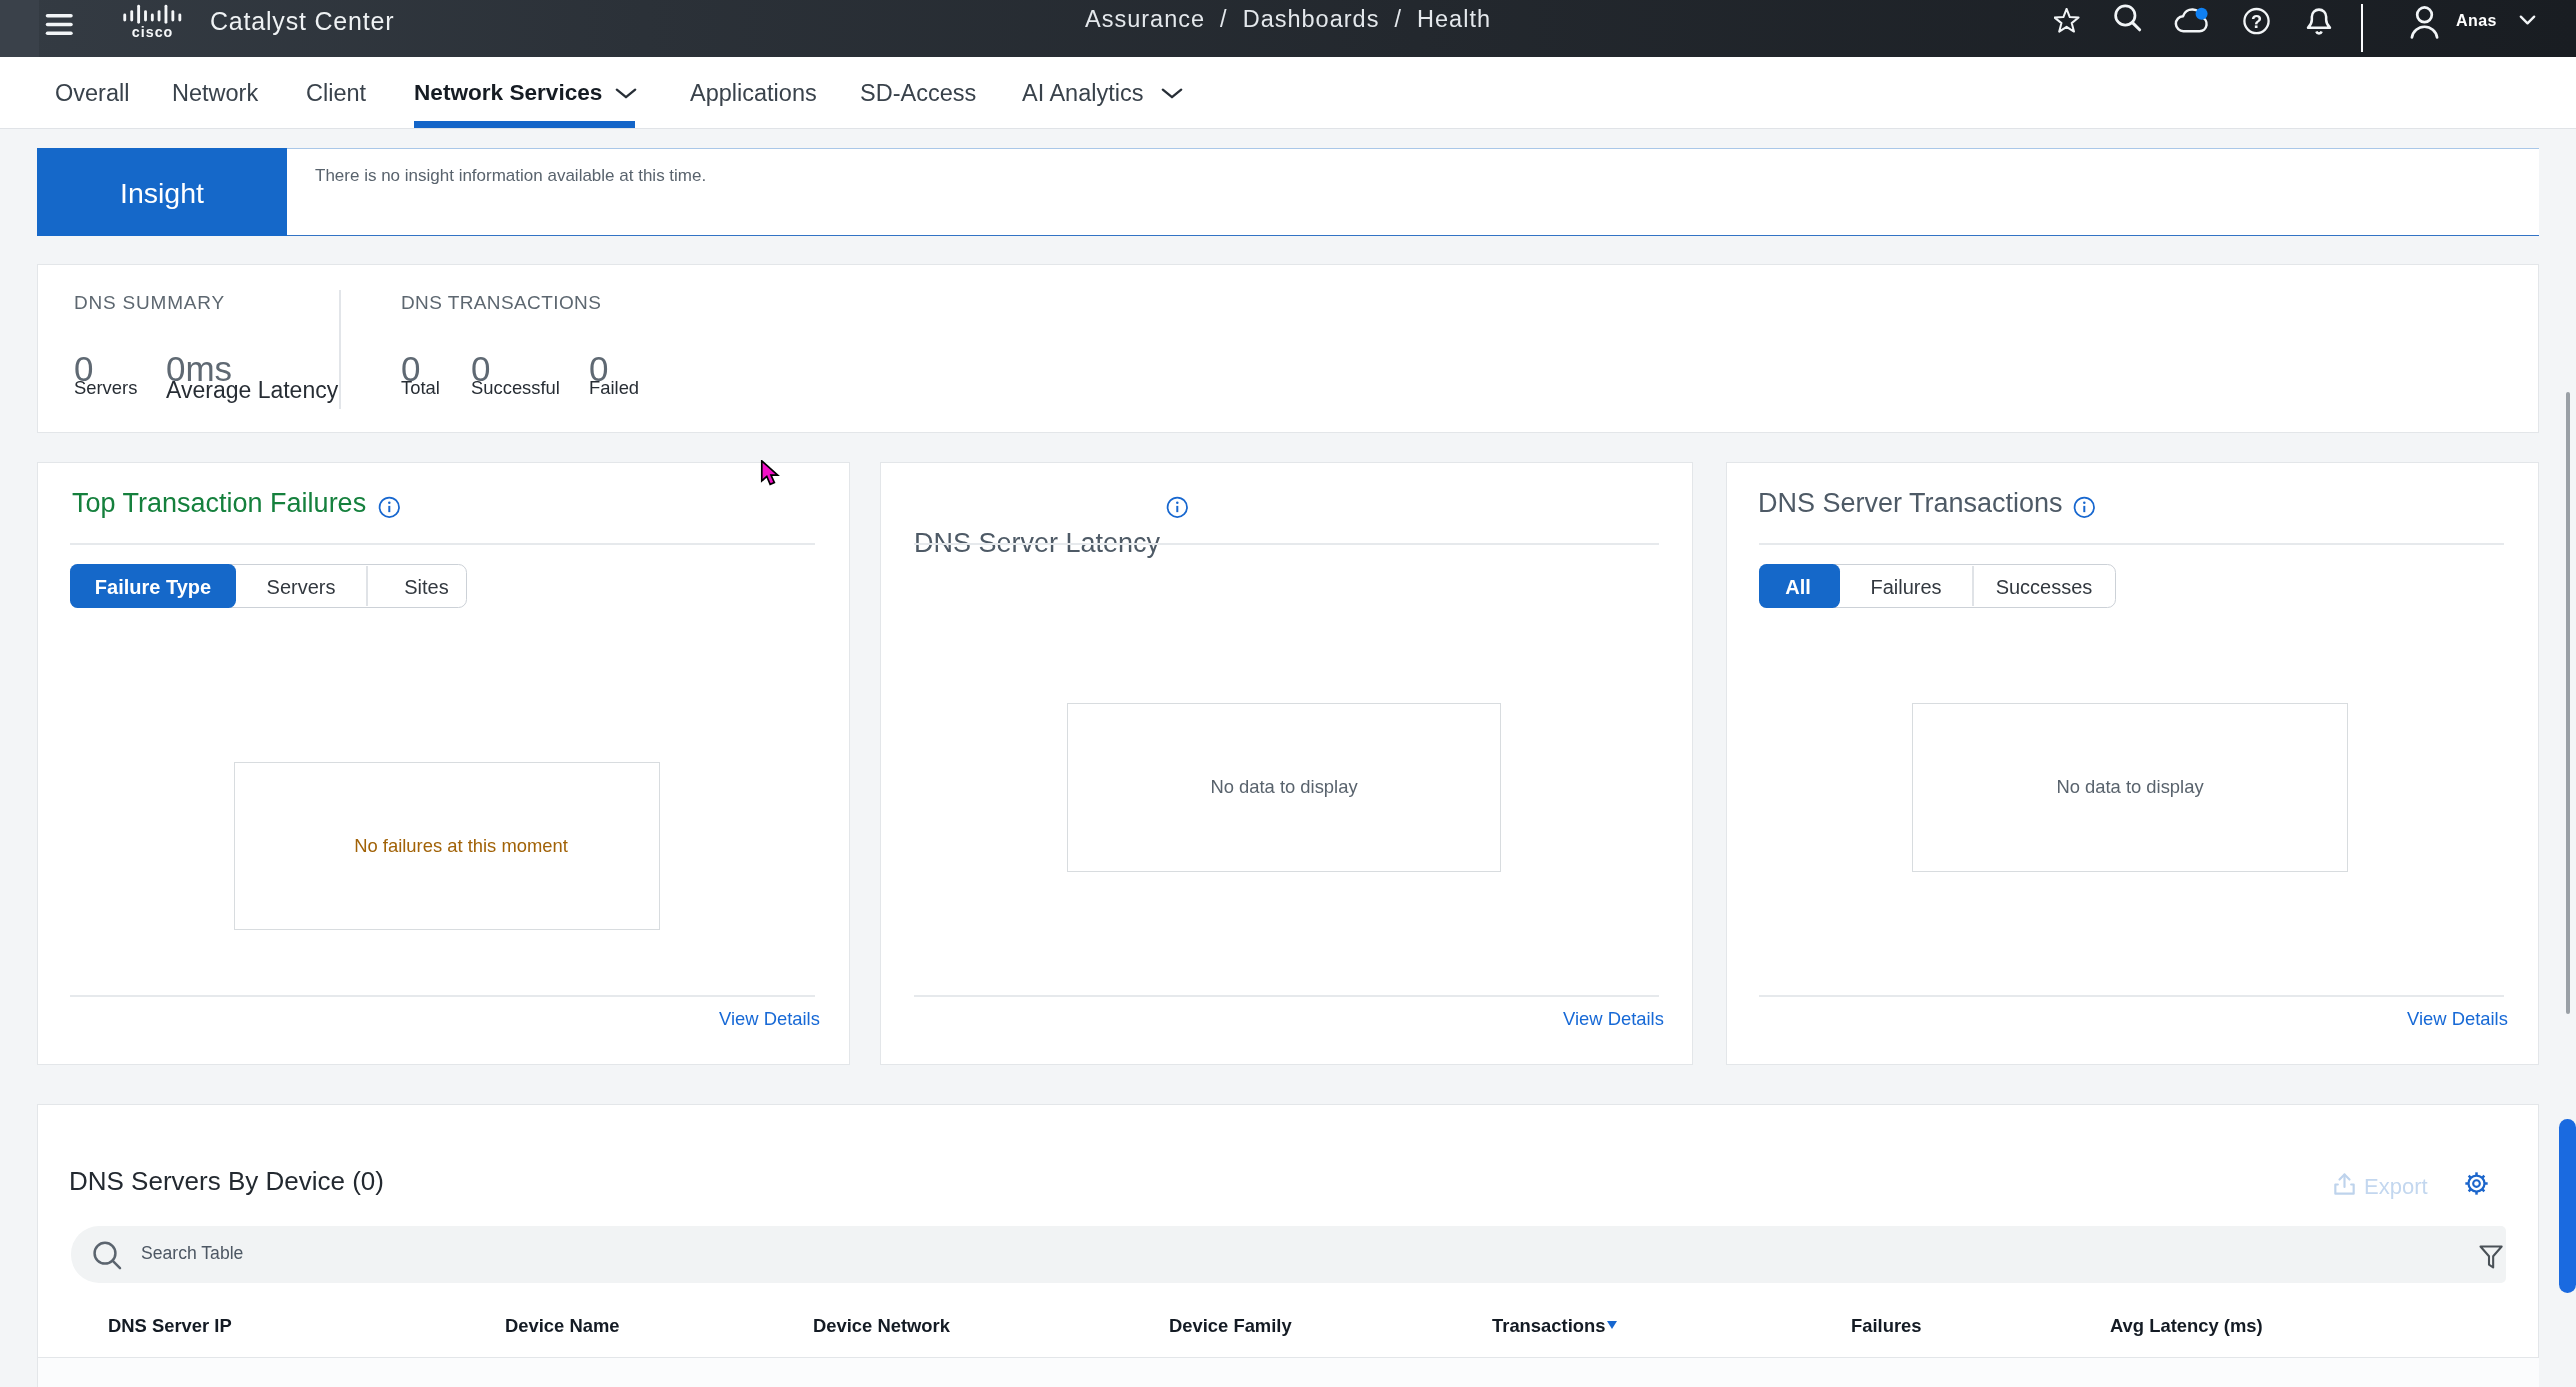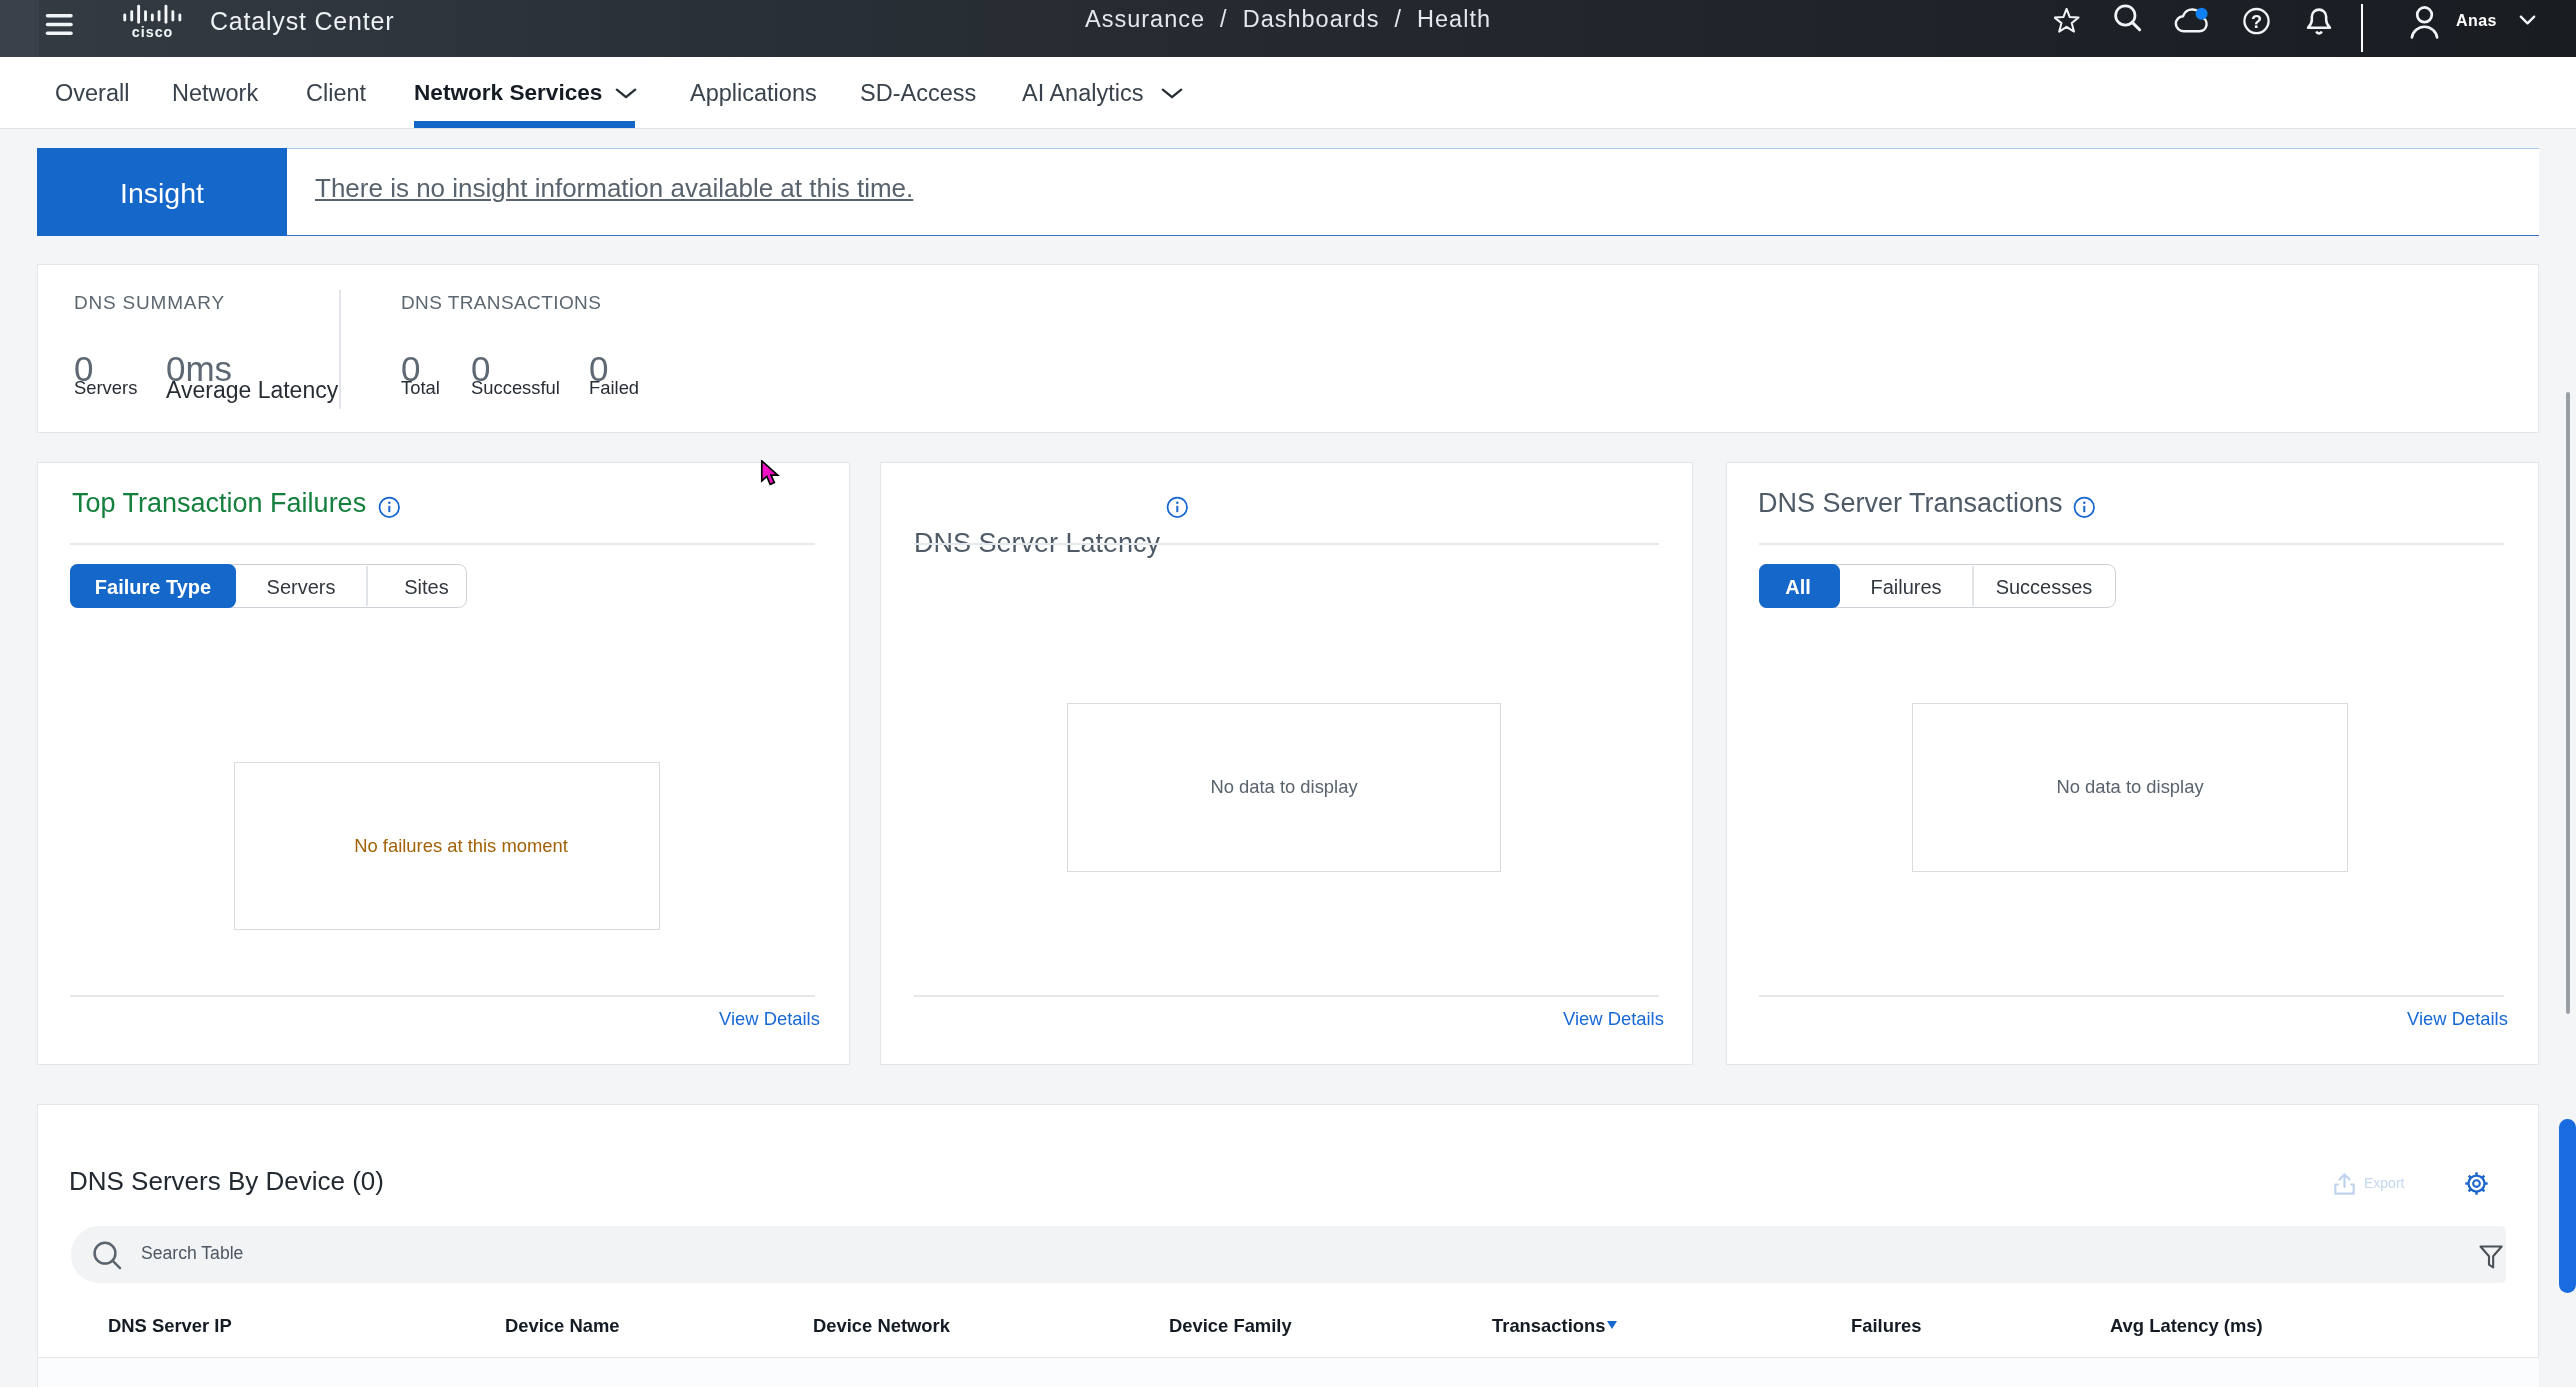--- a/index.html
+++ b/index.html
@@ -83,21 +83,21 @@
 <div class="t" style="left:860px;top:82px;font-size:23.5px;color:#39424b;">SD-Access</div>
 <div class="t" style="left:1022px;top:82px;font-size:23.5px;color:#39424b;">AI Analytics</div>
 <svg class="abs" style="left:1161px;top:88px;" width="22" height="11.7" viewBox="0 0 26 14">
  <polyline points="2,2 13,11 24,2" fill="none" stroke="#272e36" stroke-width="2.8" stroke-linecap="round" stroke-linejoin="round"></polyline>
 </svg>
 <div class="abs" style="left:414px;top:121px;width:221px;height:6.7px;background:#1465c8;"></div>
 
 <div class="abs" style="left:37px;top:148px;width:2502px;height:88px;background:#fff;border-top:1.7px solid #a9c7e8;border-bottom:1.7px solid #3273c5;"></div>
 <div class="abs" style="left:37px;top:148px;width:250px;height:88px;background:#1568c9;"></div>
 <div class="t" style="left:37px;top:179px;width:250px;text-align:center;font-size:28.5px;color:#fff;">Insight</div>
-<div class="t" style="left:315px;top:175px;font-size:26px;color:#59636d;text-decoration:underline;">There is no insight information available at this time.</div>
+<div class="t" style="left:315px;top:167px;font-size:17px;color:#59636d;">There is no insight information available at this time.</div>
 
 <div class="card" style="left:37px;top:264px;width:2502px;height:169px;"></div>
 <div class="t" style="left:74px;top:293px;font-size:19px;letter-spacing:0.8px;color:#5d6770;">DNS SUMMARY</div>
 <div class="t" style="left:401px;top:293px;font-size:19px;letter-spacing:0.4px;color:#5d6770;">DNS TRANSACTIONS</div>
 <div class="abs" style="left:339px;top:290px;width:1.7px;height:119px;background:#e2e5e9;"></div>
 <div class="t" style="left:74px;top:351px;font-size:35px;color:#5f6973;">0</div>
 <div class="t" style="left:166px;top:351px;font-size:35px;color:#5f6973;">0ms</div>
 <div class="t" style="left:401px;top:351px;font-size:35px;color:#5f6973;">0</div>
 <div class="t" style="left:471px;top:351px;font-size:35px;color:#5f6973;">0</div>
 <div class="t" style="left:589px;top:351px;font-size:35px;color:#5f6973;">0</div>
@@ -161,21 +161,21 @@
 <div class="card" style="left:37px;top:1104px;width:2502px;height:335px;"></div>
 <div class="t" style="left:69px;top:1168px;font-size:26px;color:#232930;">DNS Servers By Device (0)</div>
 
 <svg class="abs" style="left:2332px;top:1172px;" width="25" height="25" viewBox="0 0 30 30">
  <g stroke="#bed3ec" stroke-width="2.6" fill="none" stroke-linecap="round" stroke-linejoin="round">
   <polyline points="9,9 15,3 21,9"></polyline>
   <line x1="15" y1="3" x2="15" y2="18"></line>
   <polyline points="7,15 4,15 4,26 26,26 26,15 23,15"></polyline>
  </g>
 </svg>
-<div class="t" style="left:2364px;top:1176px;font-size:14px;color:#c3d7ef;text-align:center;">Export</div>
+<div class="t" style="left:2364px;top:1176px;font-size:22px;color:#c3d7ef;text-align:center;">Export</div>
 
 <svg class="abs" style="left:2464px;top:1171px;" width="25" height="25" viewBox="0 0 30 30">
  <g stroke="#1b65cb" fill="none">
   <circle cx="15" cy="15" r="9.6" stroke-width="2.7"></circle>
   <circle cx="15" cy="15" r="4" stroke-width="2.5"></circle>
   <g stroke-width="3">
    <line x1="15" y1="1.6" x2="15" y2="5.2"></line>
         <line x1="15" y1="24.8" x2="15" y2="28.4"></line>
    <line x1="1.6" y1="15" x2="5.2" y2="15"></line>
         <line x1="24.8" y1="15" x2="28.4" y2="15"></line>

